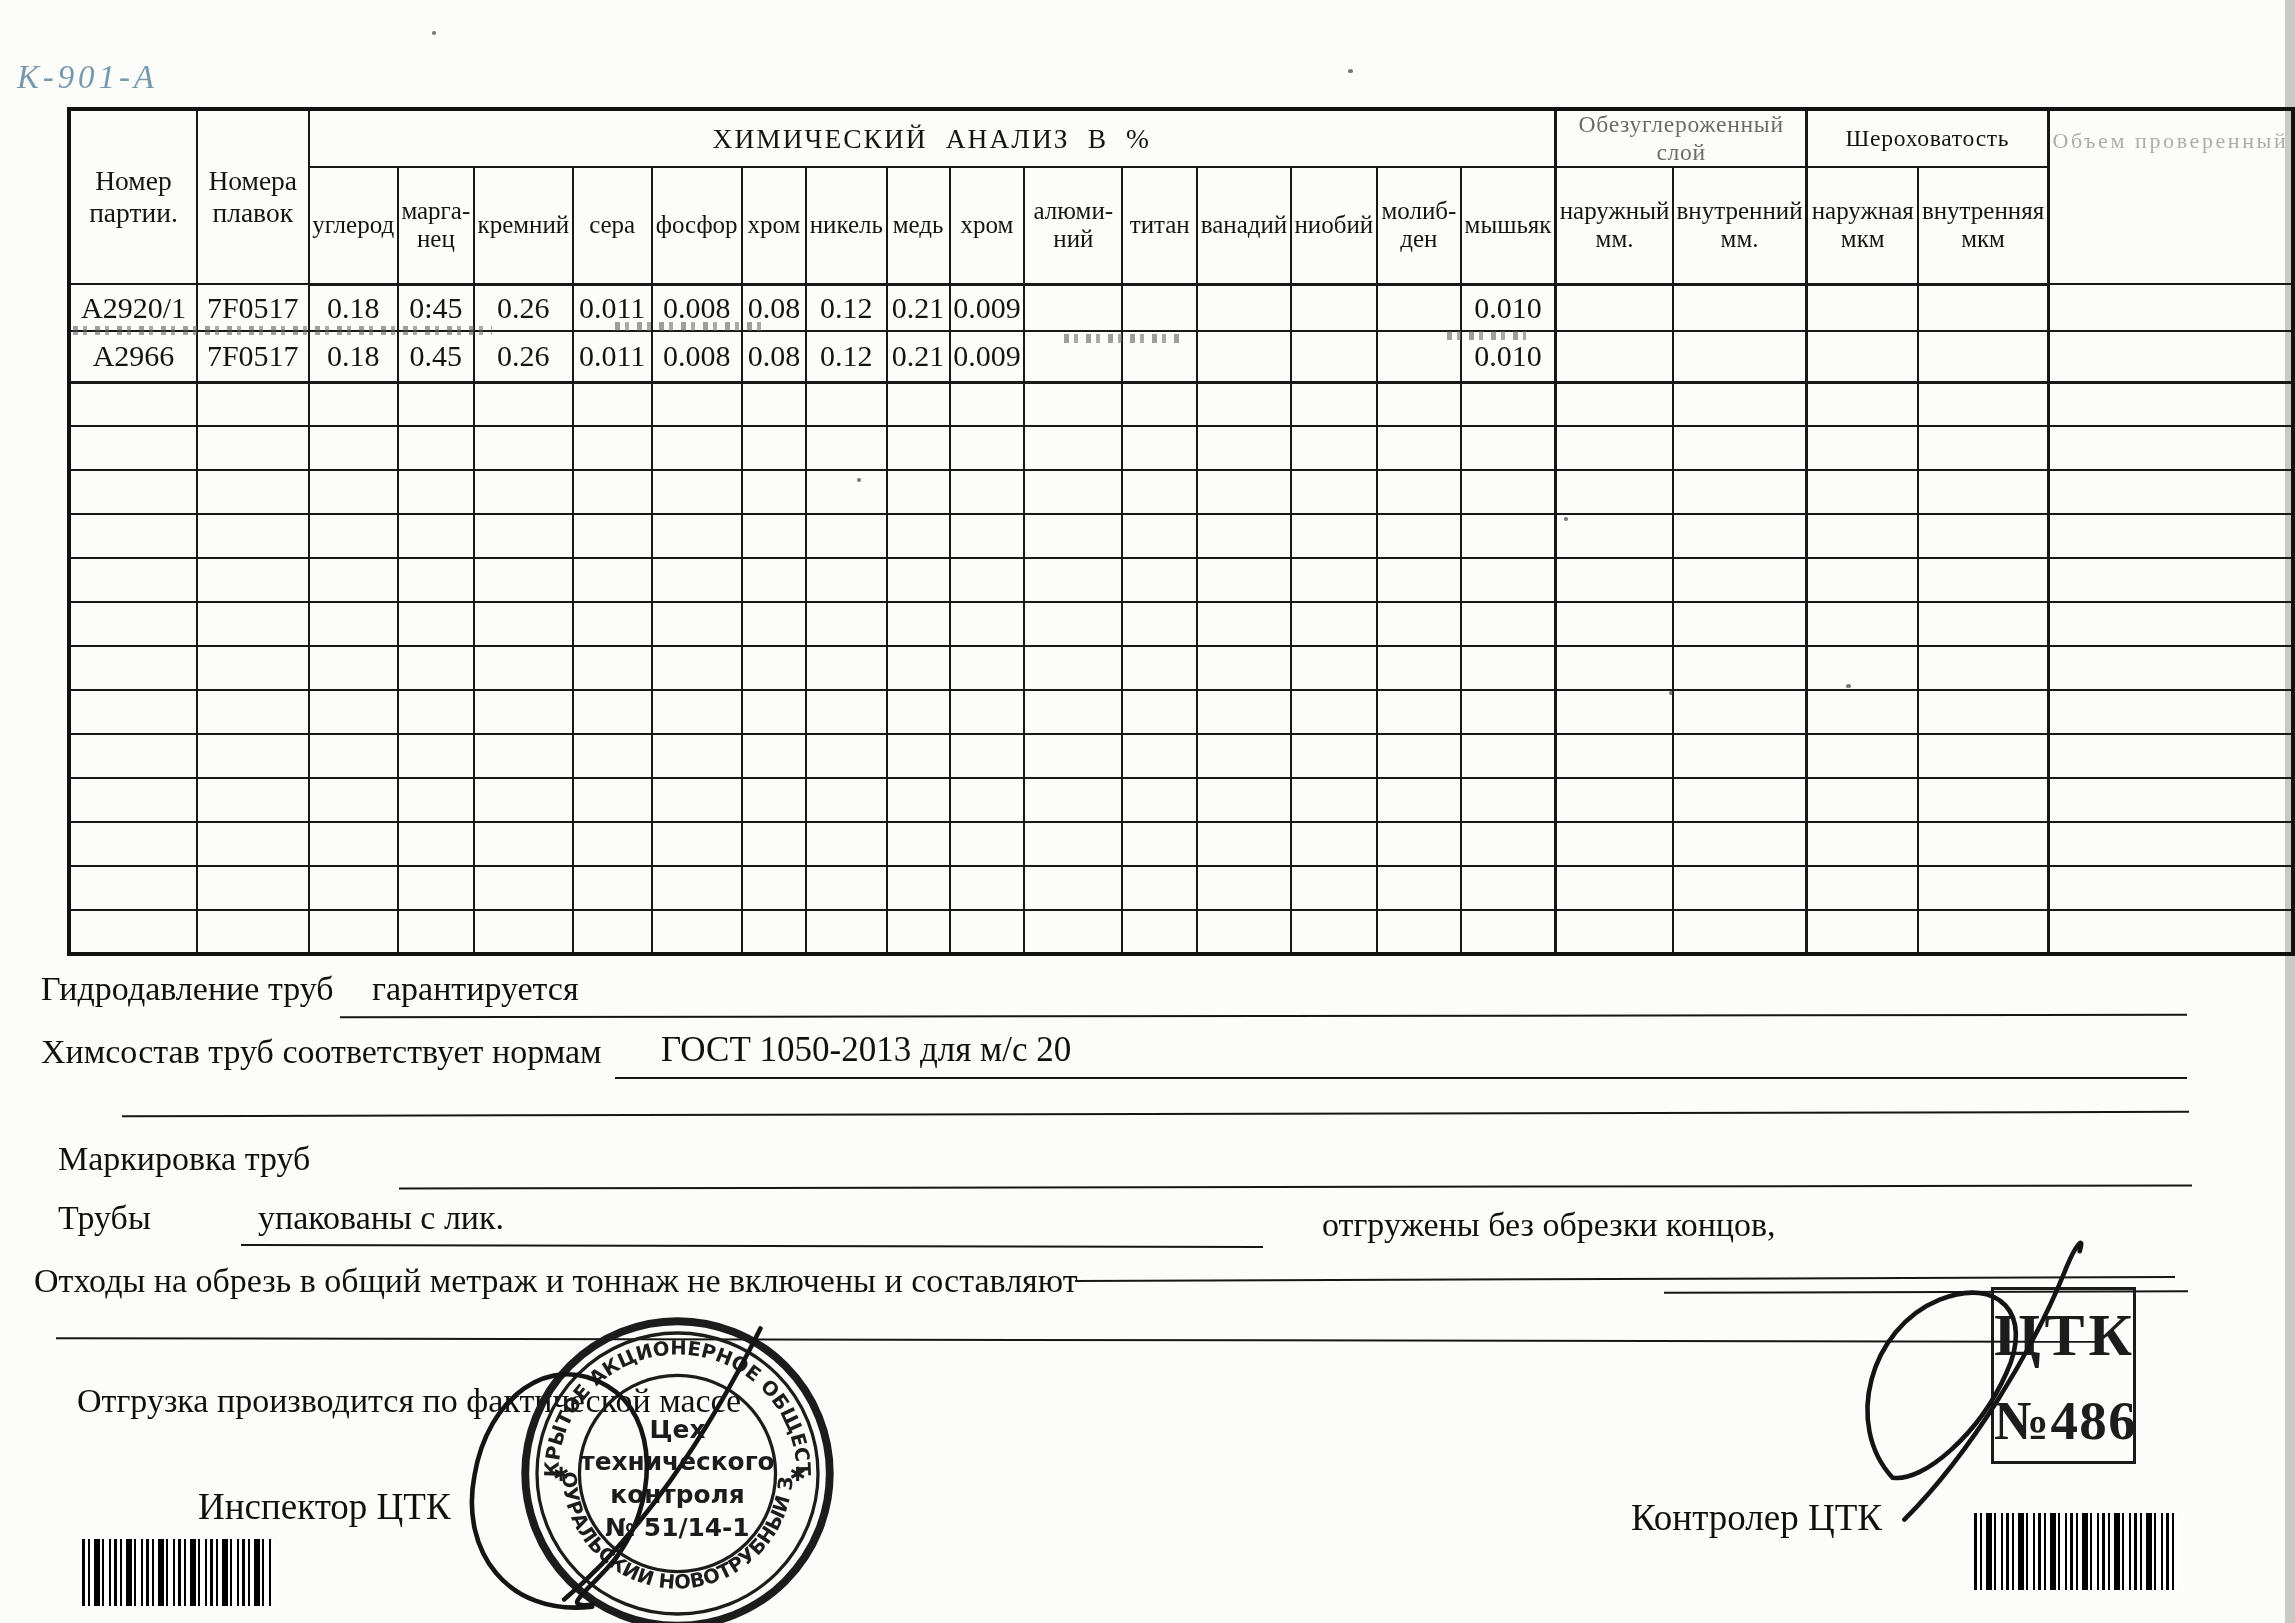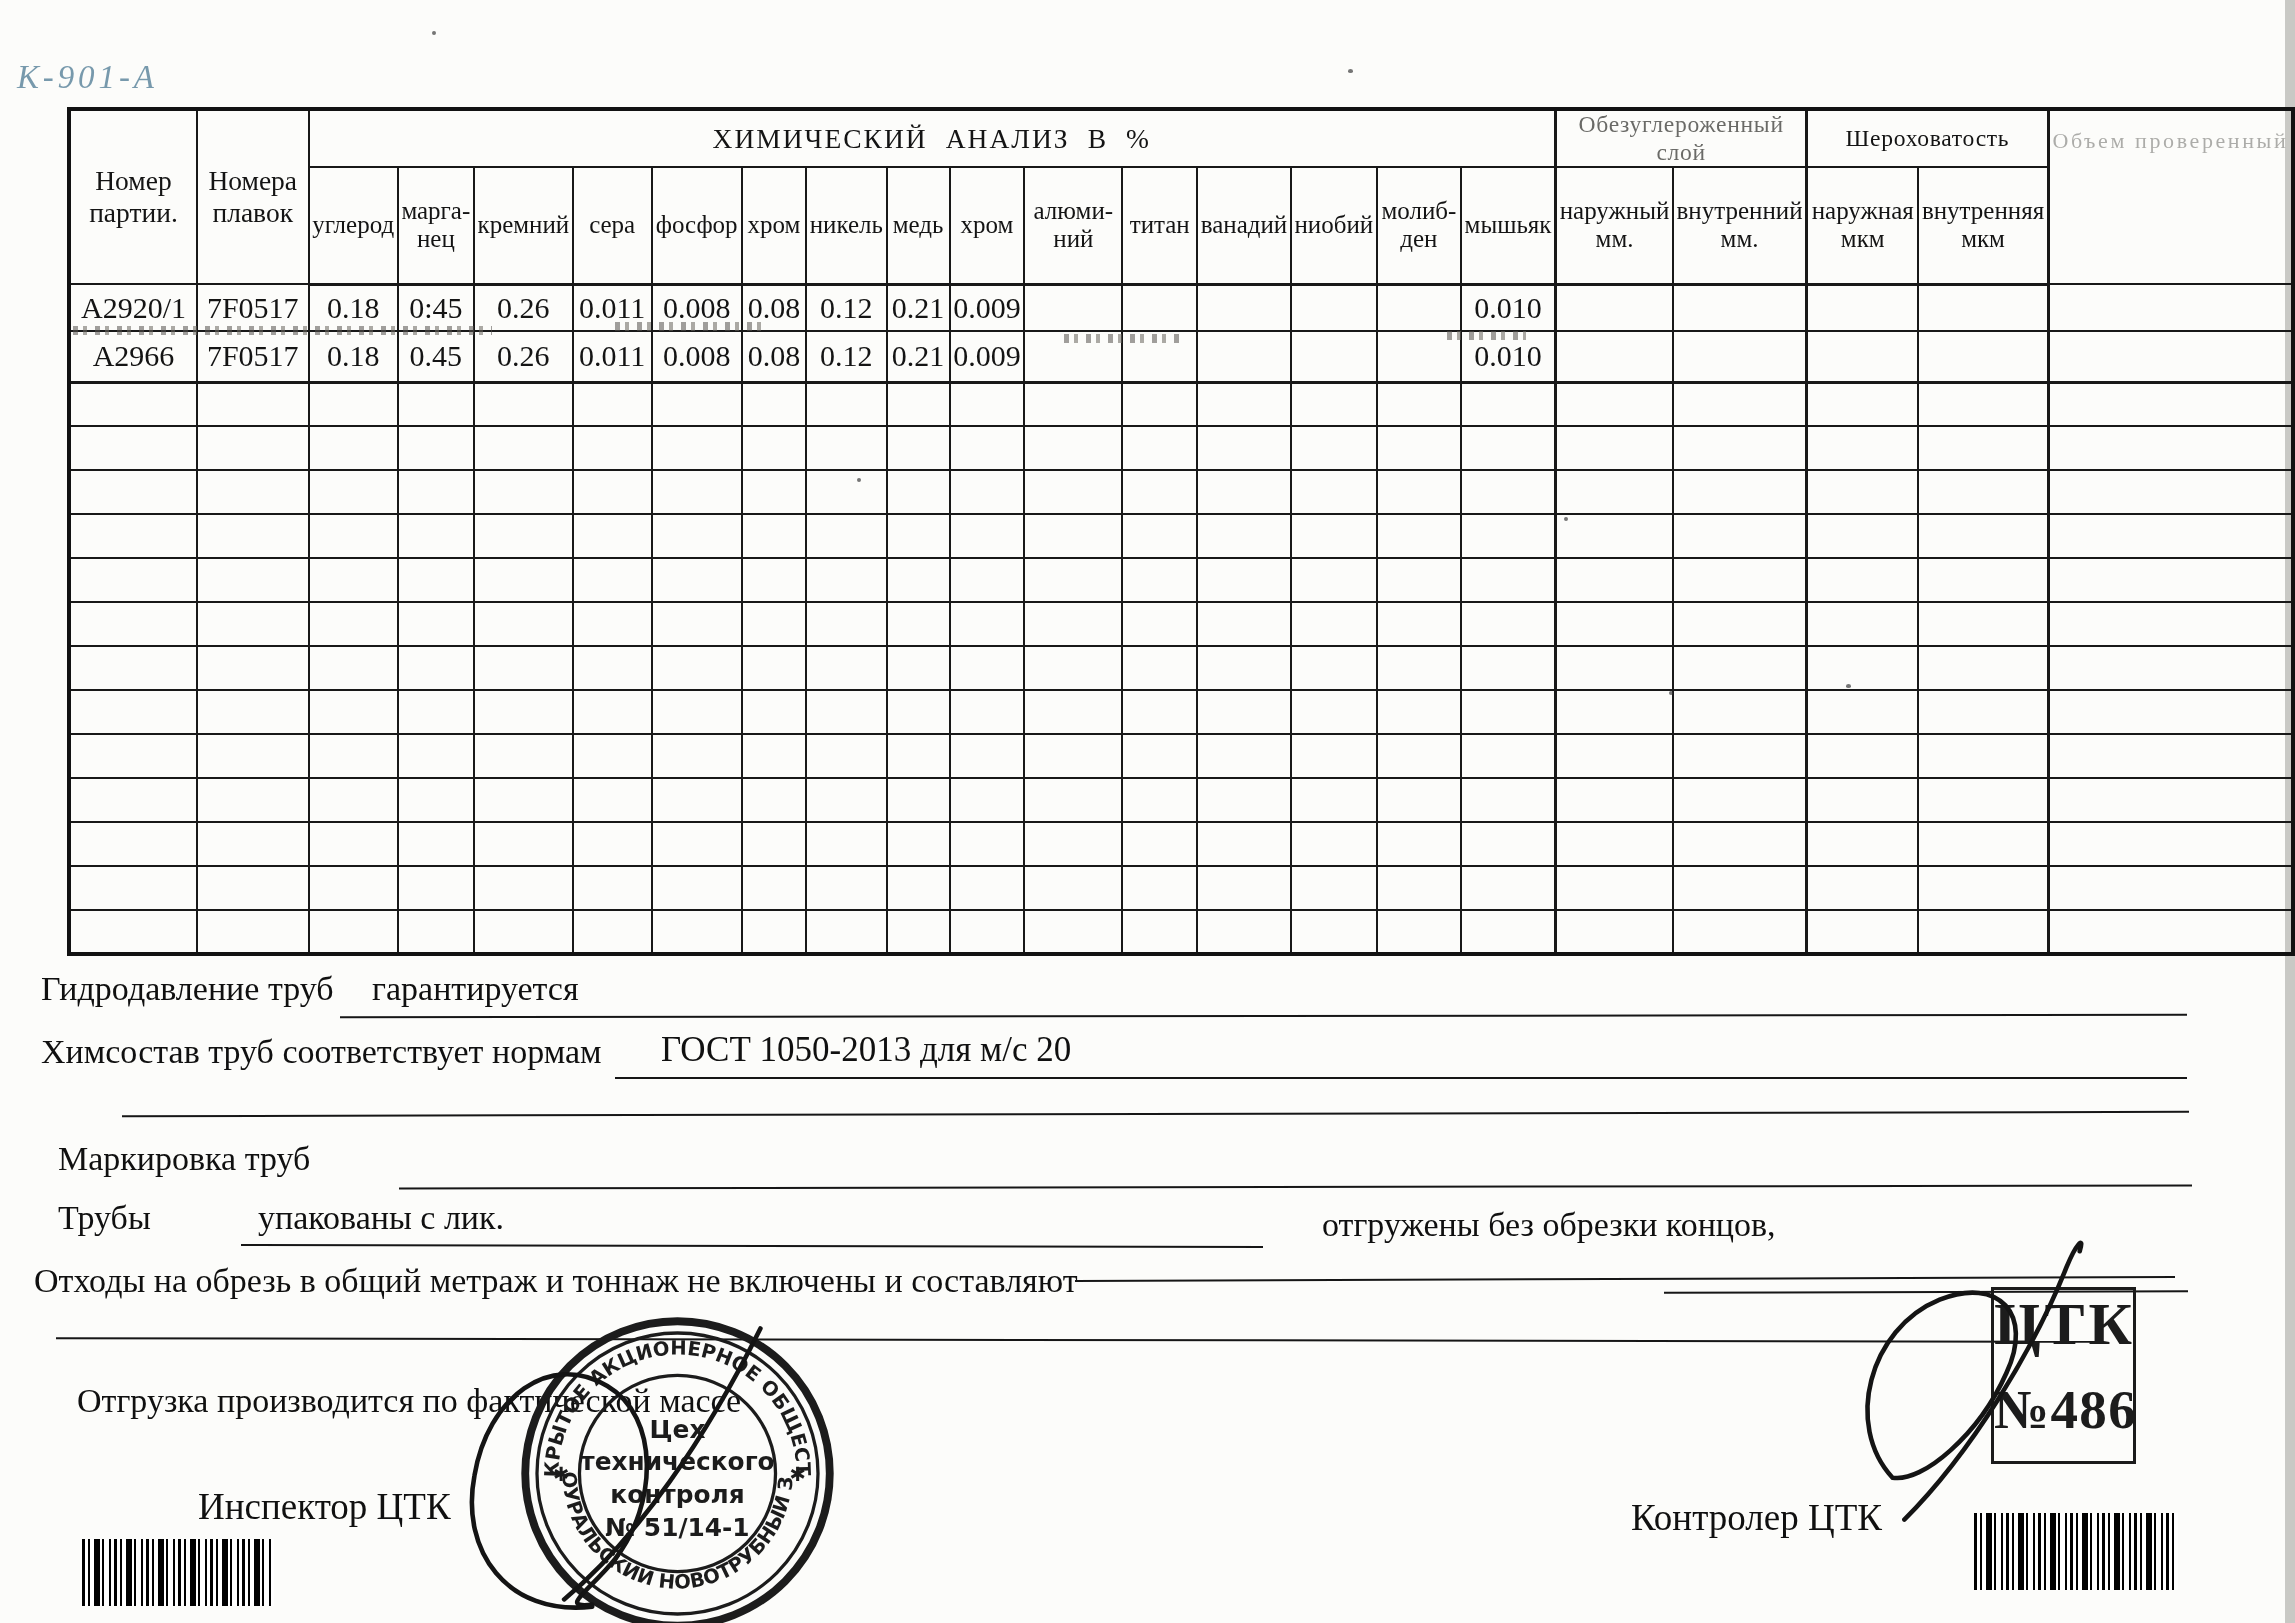--- a/index.html
+++ b/index.html
@@ -36,21 +36,21 @@
   .lbl,.val-line{position:absolute;font-size:34px;white-space:nowrap;color:#101010;}
   .rule{position:absolute;height:0;border-bottom:2.6px solid #161616;}
   
   .smudge{position:absolute;height:9.2px;opacity:.55;filter:blur(0.7px);
     background:repeating-linear-gradient(90deg,#55524e 0 4.6px,transparent 4.6px 10.5px,#6a675f 10.5px 13.7px,transparent 13.7px 22px);}
   .speck{position:absolute;width:3.9px;height:3.9px;border-radius:50%;background:#3c3c3c;opacity:.7;}
   
   .round-stamp{position:absolute;left:520px;top:1316px;}
   .sq-stamp{position:absolute;left:1991px;top:1287px;width:139px;height:171px;border:3.9px solid #1b1b1b;
     text-align:center;color:#1b1b1b;}
-  .sq-stamp .l1{display:block;font-size:60px;font-weight:bold;letter-spacing:3.9px;margin-top:0;}
+  .sq-stamp .l1{display:block;font-size:60px;font-weight:bold;letter-spacing:3.9px;margin-top:11px;}
   .sq-stamp .l2{display:block;font-size:55px;font-weight:bold;letter-spacing:1.3px;margin-top:19px;}
   .barcode{position:absolute;
     background:repeating-linear-gradient(90deg,#000 0 3.3px,#fff 3.3px 5.9px,#000 5.9px 7.9px,#fff 7.9px 12.4px,#000 12.4px 18.3px,#fff 18.3px 20px,#000 20px 22px,#fff 22px 27.5px,#000 27.5px 29.5px,#fff 29.5px 32px);}
   .sig-overlay{position:absolute;left:0;top:0;pointer-events:none;}
   .stamp-ink{color:#1c1c1c;}
 </style>
 </head>
 <body>
 
 <div class="scan-edge"></div>

